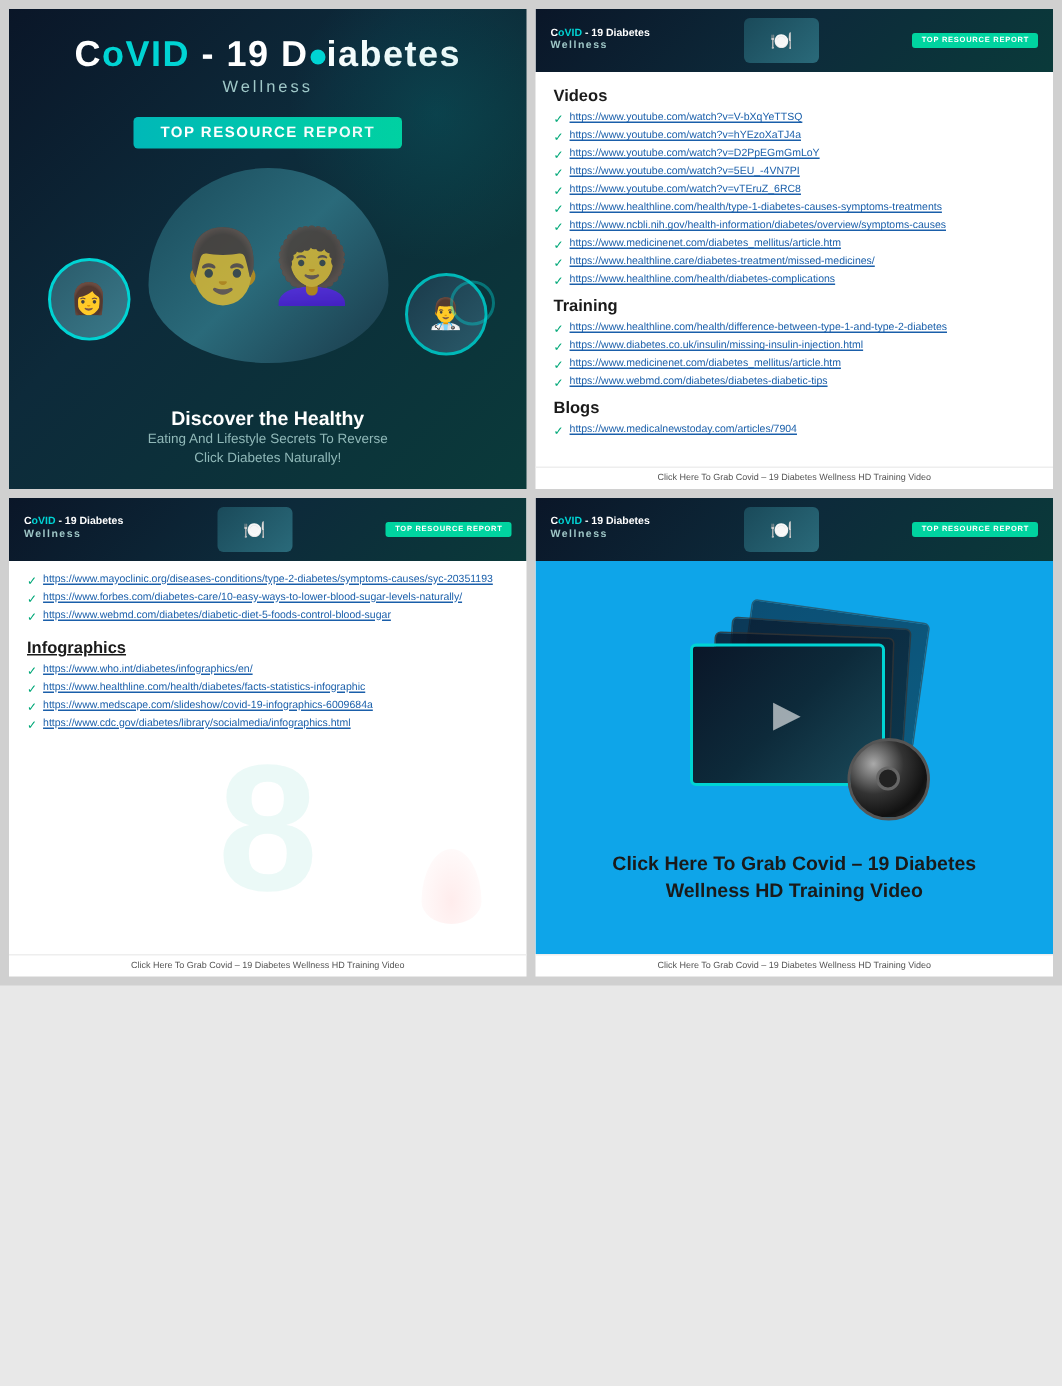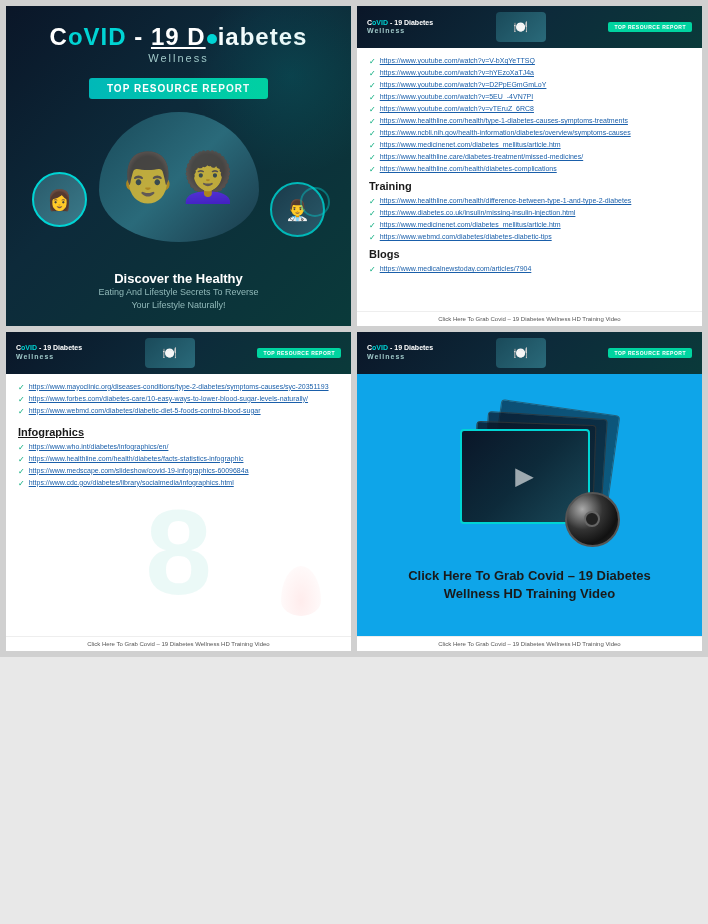--- a/index.html
+++ b/index.html
@@ -345,53 +345,54 @@
     }
   </style>
 </head>
 <body>
 
 <div class="grid">
 
   <div class="panel panel-cover">
     <div class="cover-title">
       <div class="cover-title-main">
-        <span style="color:white;">C</span><span style="color:#00d4d4;">oVID</span><span style="color:white;"> - </span><span style="color:white;text-decoration:underline;">19 D</span><span class="cover-title-main icon-d" style="width:10px;height:10px;background:#00d4d4;border-radius:50%;display:inline-block;vertical-align:middle;"></span><span style="color:white;">iabetes</span>
+        <span style="color:white;">C</span><span style="color:#00d4d4;">oVID</span><span style="color:white;"> - </span><span style="color:white;">19 D</span><span class="cover-title-main icon-d" style="width:10px;height:10px;background:#00d4d4;border-radius:50%;display:inline-block;vertical-align:middle;"></span><span style="color:white;">iabetes</span>
       </div>
       <div class="cover-subtitle">Wellness</div>
     </div>
     <div class="cover-badge">TOP RESOURCE REPORT</div>
     <div class="cover-image-area">
       <div class="cover-main-photo"></div>
       <div class="cover-small-photo-1">👩</div>
       <div class="cover-small-photo-2">👨‍⚕️</div>
       <div class="cover-decor-circle"></div>
     </div>
     <div class="cover-bottom-text">
       <div class="discover">Discover the Healthy</div>
       <div class="sub">Eating And Lifestyle Secrets To Reverse</div>
-      <div class="sub">Your Lifestyle Naturally!</div>
+      <div class="sub">Click Diabetes Naturally!</div>
     </div>
   </div>
 
   <div class="panel panel-report">
     <div class="report-header">
       <div class="report-header-logo">
         <div class="report-header-logo-text">
           <div>
             <span style="color:white;">C</span><span style="color:#00d4d4;">oVID</span><span style="color:white;"> - 19 Diabetes</span>
           </div>
           <div style="color:#a0c8c8; letter-spacing:1px;">Wellness</div>
         </div>
       </div>
       <div class="report-header-image">🍽️</div>
       <div class="report-header-badge">TOP RESOURCE REPORT</div>
     </div>
     <div class="report-content">
 
+      <div class="report-section-title">Videos</div>
       <div>
         <div class="report-link-item">
             <span class="report-checkmark">✓</span>
             <span class="report-link">https://www.youtube.com/watch?v=V-bXqYeTTSQ</span>
           </div>
         <div class="report-link-item">
             <span class="report-checkmark">✓</span>
             <span class="report-link">https://www.youtube.com/watch?v=hYEzoXaTJ4a</span>
           </div>
         <div class="report-link-item">

